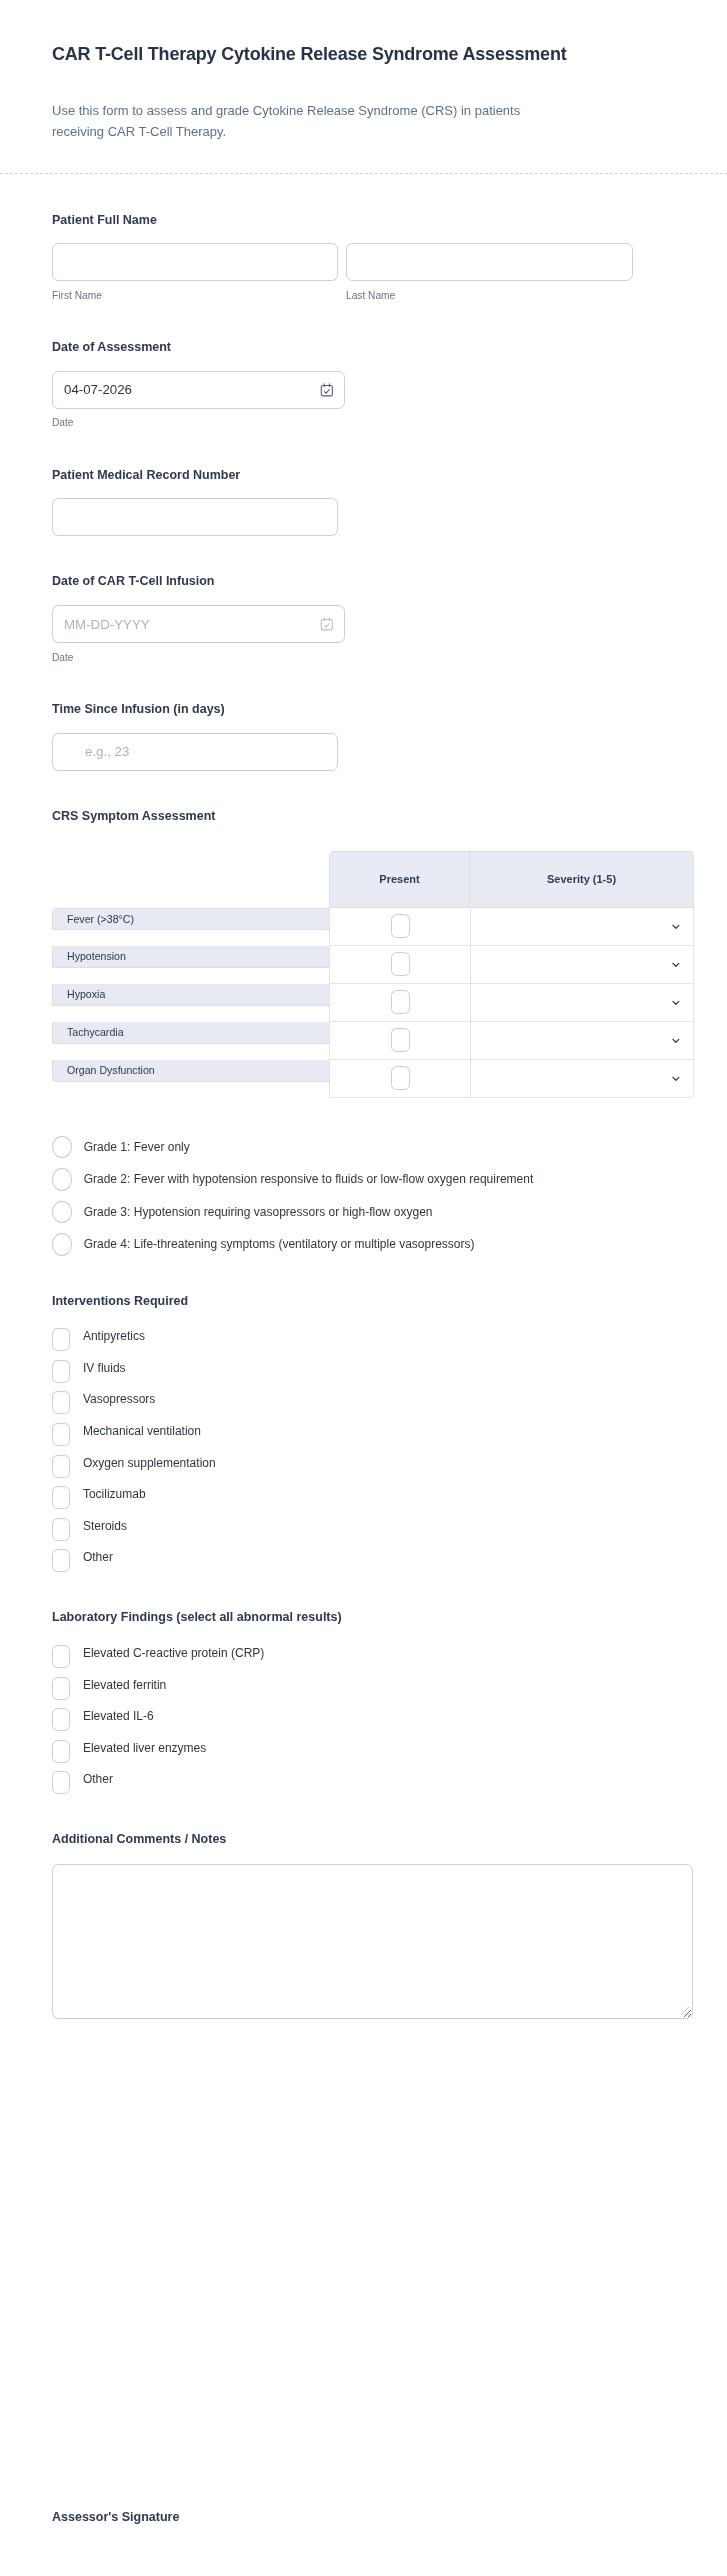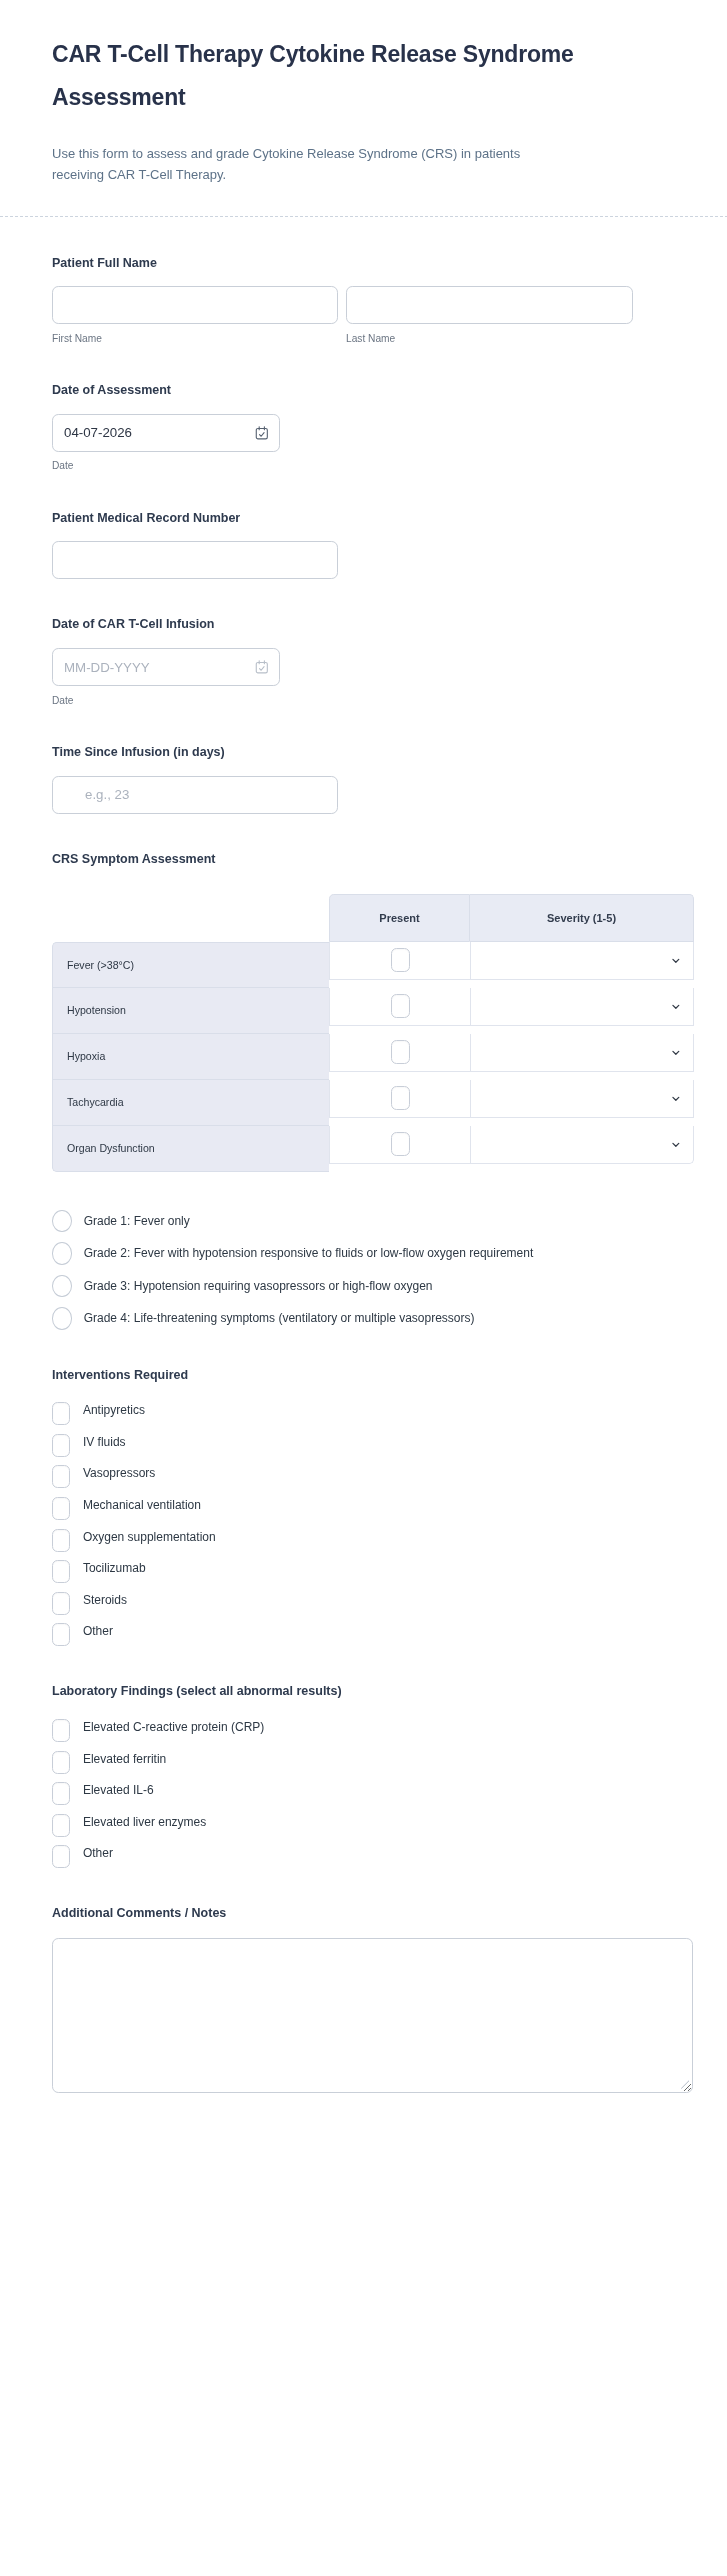--- a/index.html
+++ b/index.html
@@ -4,21 +4,21 @@
 <style>
   html,body{margin:0;padding:0;}
   body{
     width:728px;height:2576px;overflow:hidden;background:#ffffff;
     font-family:"Liberation Sans","DejaVu Sans",sans-serif;
     -webkit-font-smoothing:antialiased;
   }
   .page{padding:33px 34px 0 52px;width:641px;}
   h1.form-title{
     margin:0;max-width:563px;
-    font-size:23px;line-height:43px;font-weight:700;color:#28324a;letter-spacing:-0.2px;
+    font-size:18px;line-height:43px;font-weight:700;color:#28324a;letter-spacing:-0.2px;
   }
   .form-desc{
     margin:23.5px 0 0 0;max-width:508px;
     font-size:13px;line-height:21px;color:#5d7288;font-weight:400;
   }
   .divider{
     margin:31px 0 0 -52px;width:728px;height:0;
     border-top:0.8px dashed #ccd4de;
   }
   .group{margin-top:38px;}
@@ -29,35 +29,35 @@
   .name-row{display:flex;gap:8px;margin-top:15px;width:598px;}
   .name-col{width:286px;flex:none;}
   .text-input{
     display:block;width:100%;height:38px;box-sizing:border-box;
     border:0.8px solid #c9cfd8;border-radius:6.3px;background:#fff;
     padding:0 31px 0 11px;font-family:inherit;font-size:13.3px;color:#2d3544;outline:none;
   }
   .text-input.no-icon{padding-right:11px;}
   .text-input::placeholder{color:#abb2bd;opacity:1;}
   .w366{width:286px;padding-left:32px;}
-  .input-wrap{position:relative;width:228px;}
+  .input-wrap{position:relative;width:293px;}
   .cal-icon{position:absolute;right:10.2px;top:50%;transform:translateY(-50%);pointer-events:auto;line-height:0;}
 
   
   .sym-table{margin-top:26.6px;display:grid;grid-template-columns:277px 141px 224px;width:641px;}
   .tcell{box-sizing:border-box;display:flex;align-items:center;}
   .hcell{
-    height:48px;background:#e8ebf4;border:0.8px solid #d9dee9;
+    height:57px;background:#e8ebf4;border:0.8px solid #d9dee9;
     justify-content:center;font-size:11px;font-weight:600;color:#323c4d;
   }
   .hcell.spacer-cell{background:transparent;border:none;}
   .hcell.sev{border-left:none;border-top-right-radius:4.7px;}
   .hcell.pres{border-top-left-radius:4.7px;}
   .lcell{
-    height:46px;background:#e8eaf3;border-left:0.8px solid #d9dee9;border-bottom:0.8px solid #d9dee9;
+    height:22px;background:#e8eaf3;border-left:0.8px solid #d9dee9;border-bottom:0.8px solid #d9dee9;
     padding-left:14px;font-size:10.6px;font-weight:500;color:#2e3845;
   }
   .row0 .lcell{border-top:0.8px solid #d9dee9;border-top-left-radius:4.7px;}
   .row4 .lcell{border-bottom-left-radius:4.7px;}
   .ccell{
     height:38px;background:#fff;border-left:0.8px solid #e0e4ed;border-bottom:0.8px solid #e0e4ed;
     justify-content:center;cursor:pointer;
   }
   .scell{
     height:38px;background:#fff;border-left:0.8px solid #e0e4ed;border-right:0.8px solid #e0e4ed;

